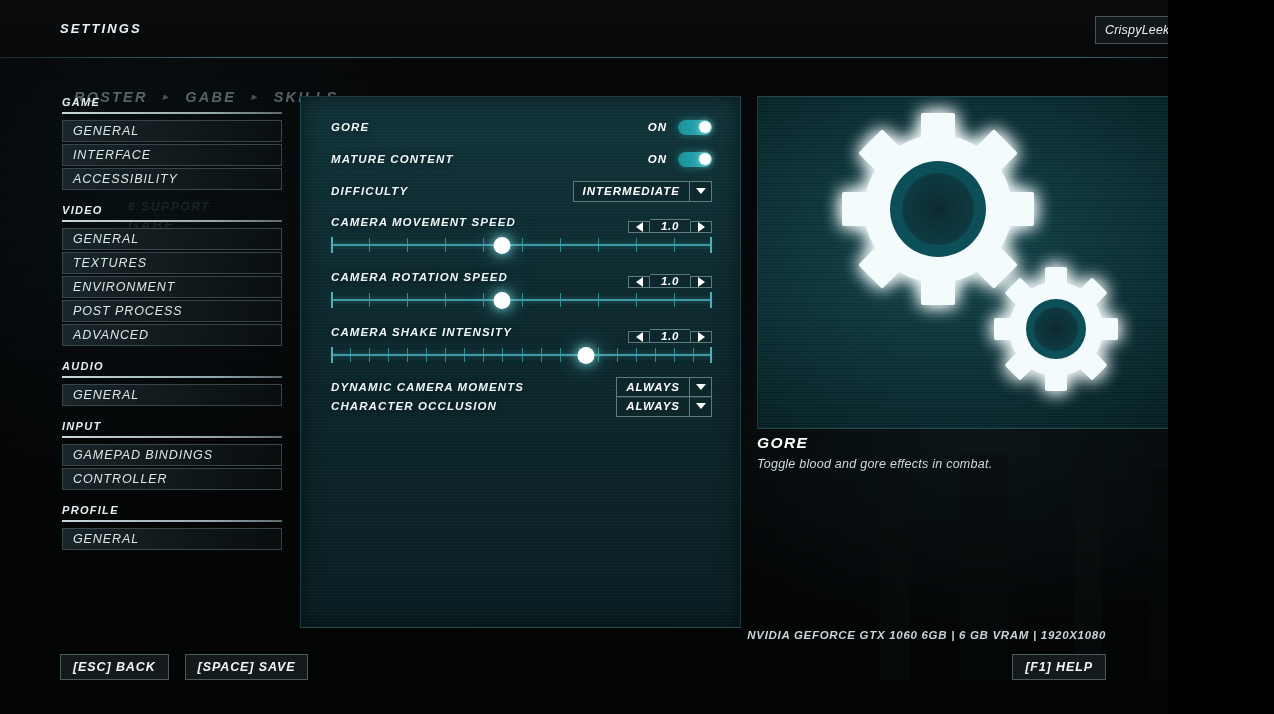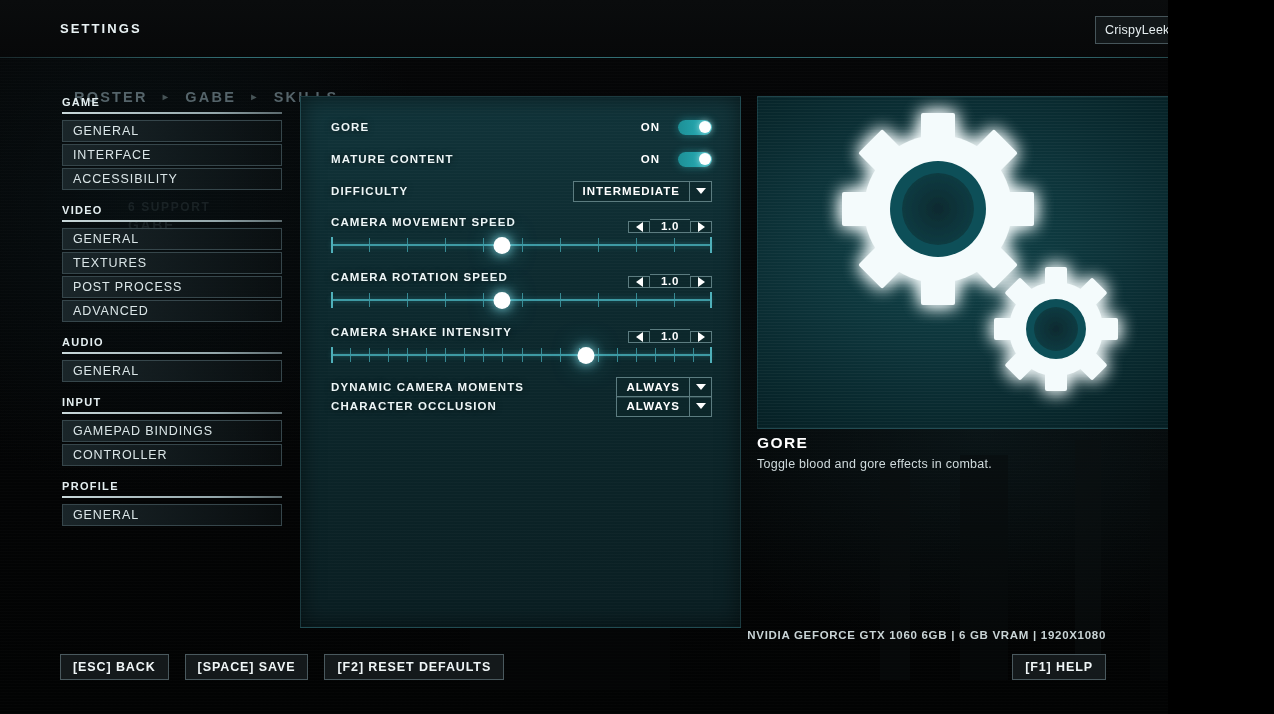--- a/index.html
+++ b/index.html
@@ -15,20 +15,21 @@
 
   #root {
     position: relative;
     width: 1168px;
     height: 714px;
     background:
       radial-gradient(ellipse 500px 300px at 980px 430px, rgba(16,34,38,0.55) 0%, rgba(0,0,0,0) 72%),
       radial-gradient(ellipse 420px 420px at 140px 200px, rgba(10,24,28,0.5) 0%, rgba(0,0,0,0) 70%),
       linear-gradient(180deg, #050607 0%, #040506 40%, #020303 100%);
     overflow: hidden;
+    font-style: italic;
   }
 
   
   #bg-noise {
     position: absolute; inset: 0;
     background-image:
       repeating-linear-gradient(0deg, rgba(255,255,255,0.012) 0px, rgba(255,255,255,0.012) 1px, rgba(0,0,0,0) 1px, rgba(0,0,0,0) 3px);
     pointer-events: none;
   }
   #bg-shapes { position: absolute; inset: 0; pointer-events: none; opacity: .5; }
@@ -120,21 +121,21 @@
     display: flex; align-items: center;
   }
   .opt-label {
     font-size: 11.5px; font-weight: bold; letter-spacing: 1.1px; color: #eef6f7;
     text-shadow: 0 0 6px rgba(0,0,0,.6);
     white-space: nowrap;
   }
   .opt-ctl { position: absolute; right: 0; display: flex; align-items: center; }
 
   
-  .toggle-wrap { display: flex; align-items: center; gap: 18px; }
+  .toggle-wrap { display: flex; align-items: center; gap: 11px; }
   .toggle-state { font-size: 11.5px; font-weight: bold; letter-spacing: 1px; color: #ffffff; }
   .toggle {
     width: 34px; height: 15px; border-radius: 8px;
     background: linear-gradient(90deg, #1d8f96 0%, #2ab4bd 100%);
     position: relative; cursor: pointer;
     box-shadow: 0 0 8px rgba(45,190,200,.45);
   }
   .toggle .knob {
     position: absolute; right: 1.5px; top: 1.5px;
     width: 12px; height: 12px; border-radius: 50%;
@@ -267,20 +268,21 @@
   <div id="sidebar">
       <div class="group-title first">GAME</div>
       <div class="group-rule"></div>
       <div class="nav-item">GENERAL</div>
       <div class="nav-item">INTERFACE</div>
       <div class="nav-item">ACCESSIBILITY</div>
       <div class="group-title">VIDEO</div>
       <div class="group-rule"></div>
       <div class="nav-item">GENERAL</div>
       <div class="nav-item">TEXTURES</div>
+      <div class="nav-item">ENVIRONMENT</div>
       <div class="nav-item">POST PROCESS</div>
       <div class="nav-item">ADVANCED</div>
       <div class="group-title">AUDIO</div>
       <div class="group-rule"></div>
       <div class="nav-item">GENERAL</div>
       <div class="group-title">INPUT</div>
       <div class="group-rule"></div>
       <div class="nav-item">GAMEPAD BINDINGS</div>
       <div class="nav-item">CONTROLLER</div>
       <div class="group-title">PROFILE</div>
@@ -499,17 +501,16 @@
       </g>
     </svg>
   </div>
   <div id="preview-title">GORE</div>
   <div id="preview-desc">Toggle blood and gore effects in combat.</div>
 
   <div id="hw-info">NVIDIA GEFORCE GTX 1060 6GB | 6 GB VRAM | 1920X1080</div>
   <div id="bottom-left">
       <div class="key-btn">[ESC] BACK</div>
       <div class="key-btn">[SPACE] SAVE</div>
-      <div class="key-btn">[F2] RESET DEFAULTS</div>
     </div>
   <div id="help-btn" class="key-btn">[F1] HELP</div>
 
 </div>
 
 </body></html>

